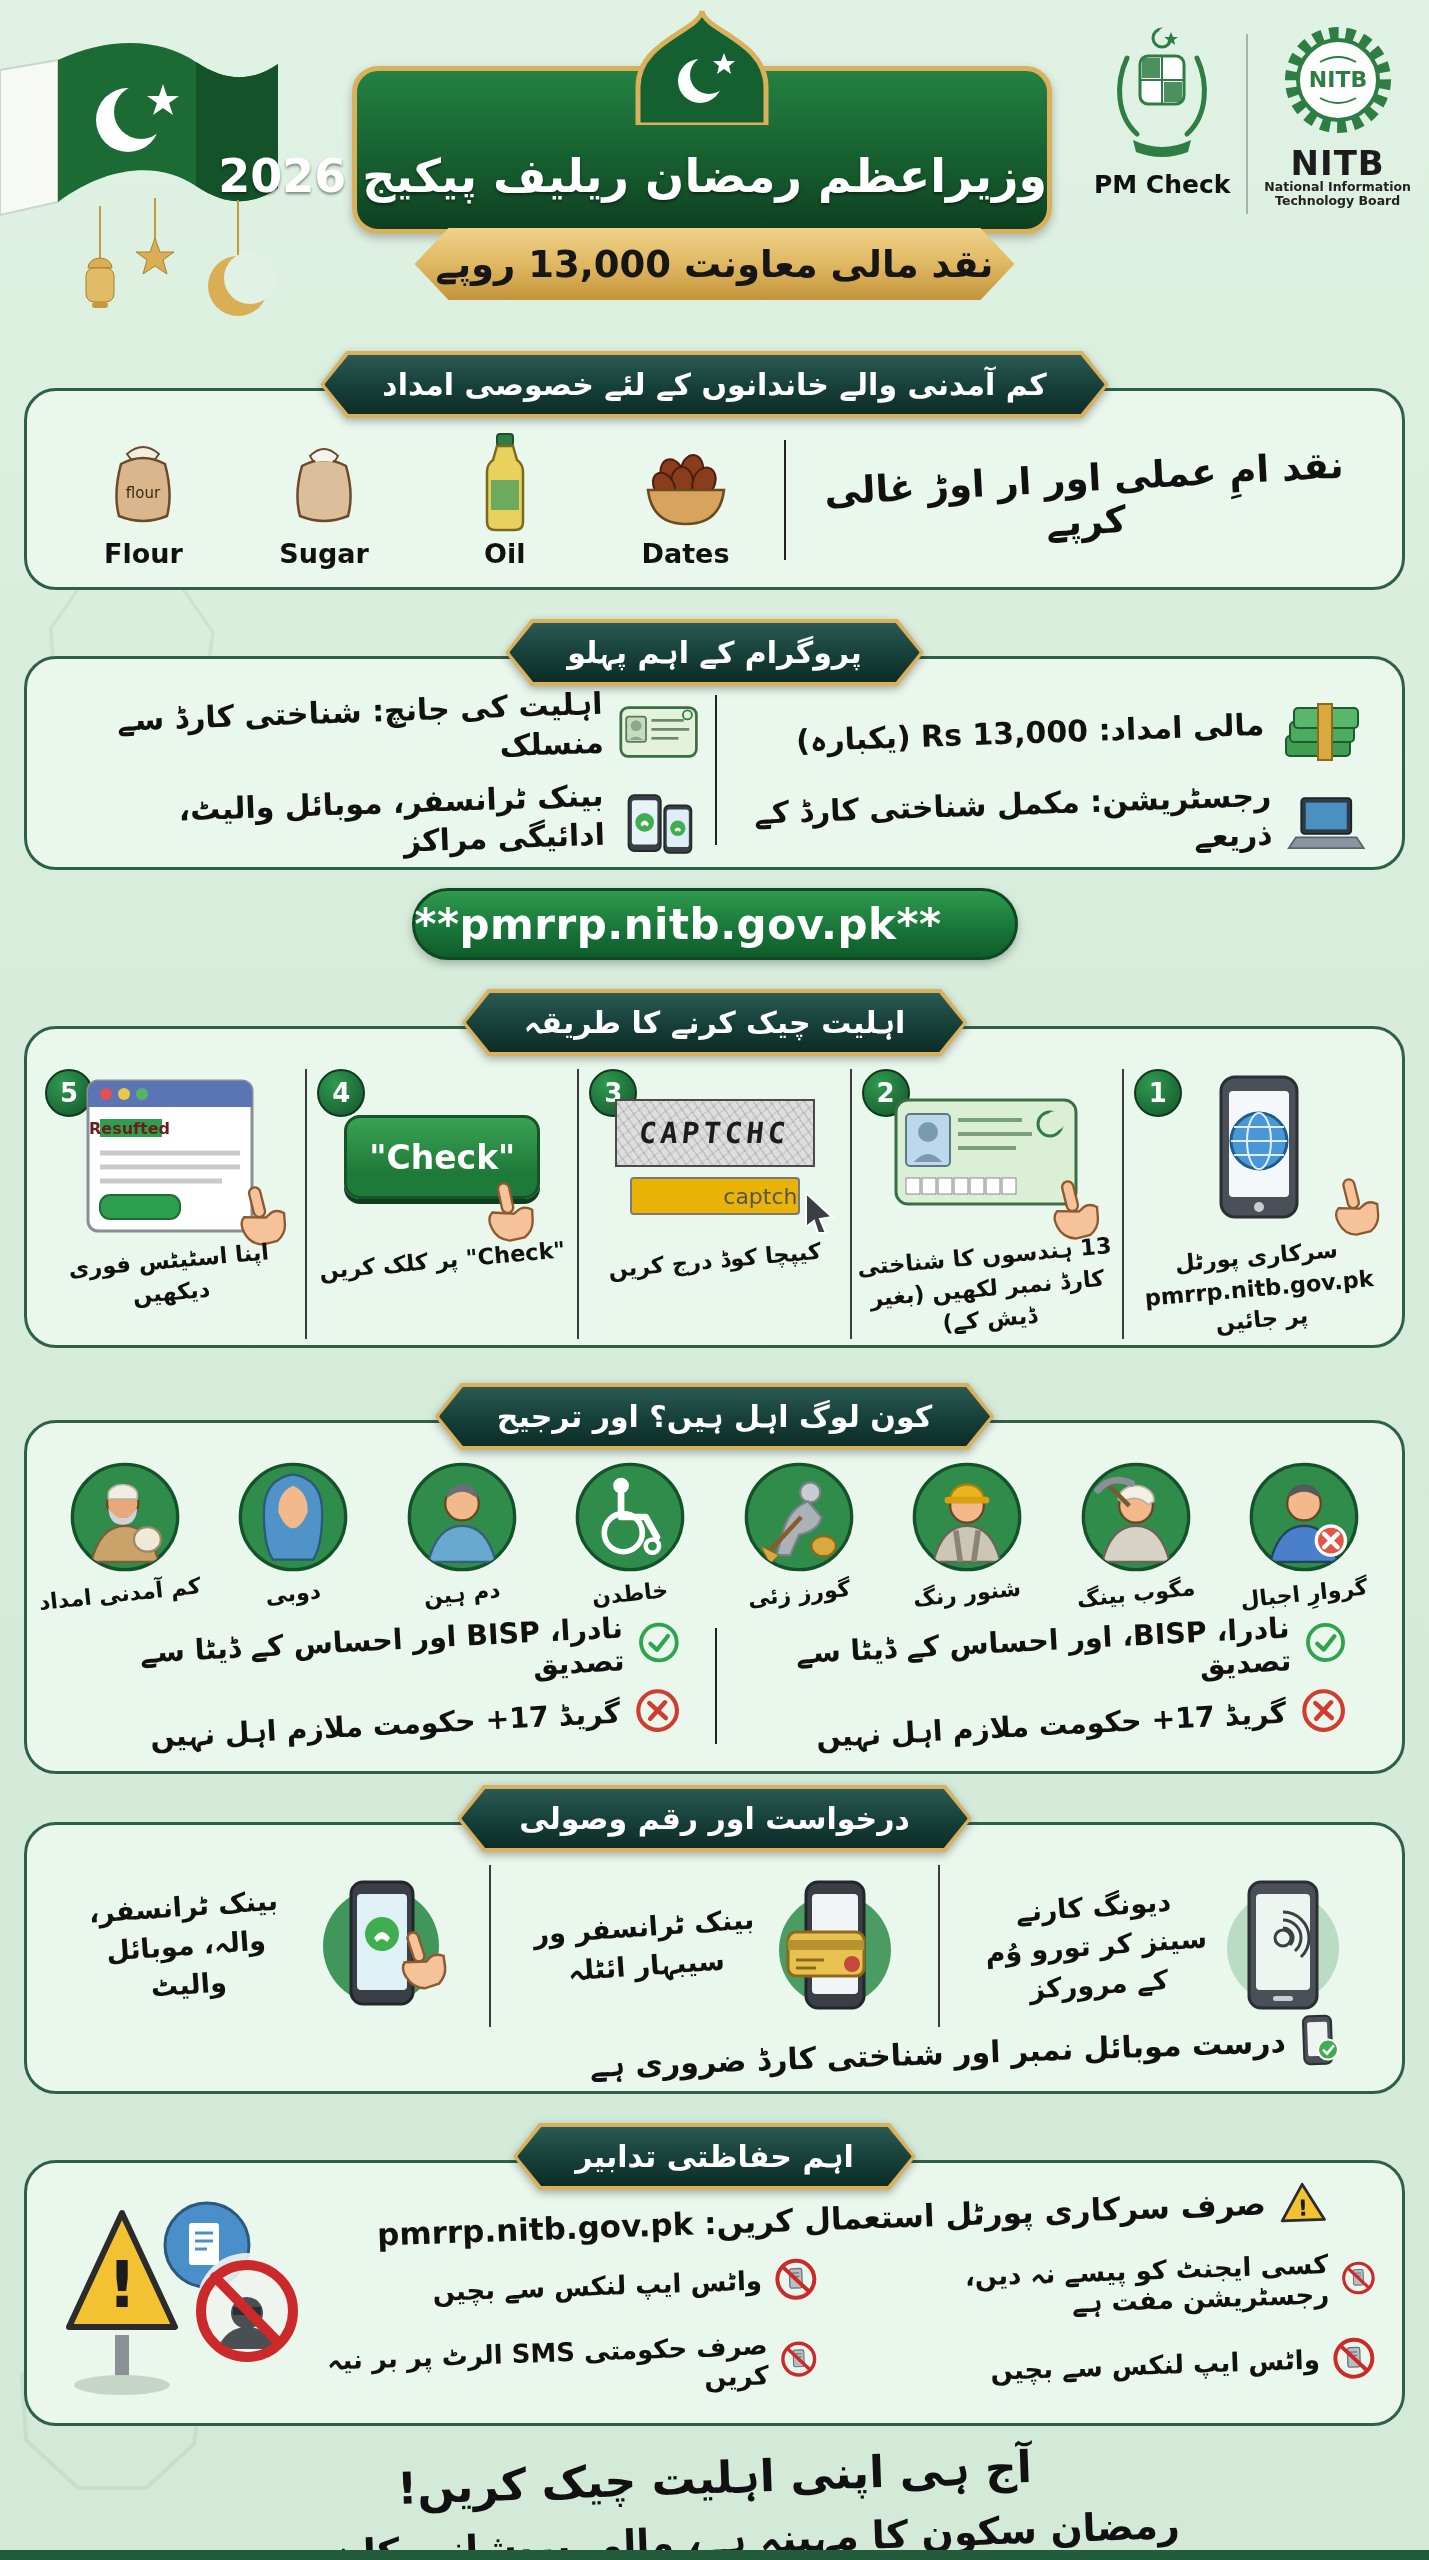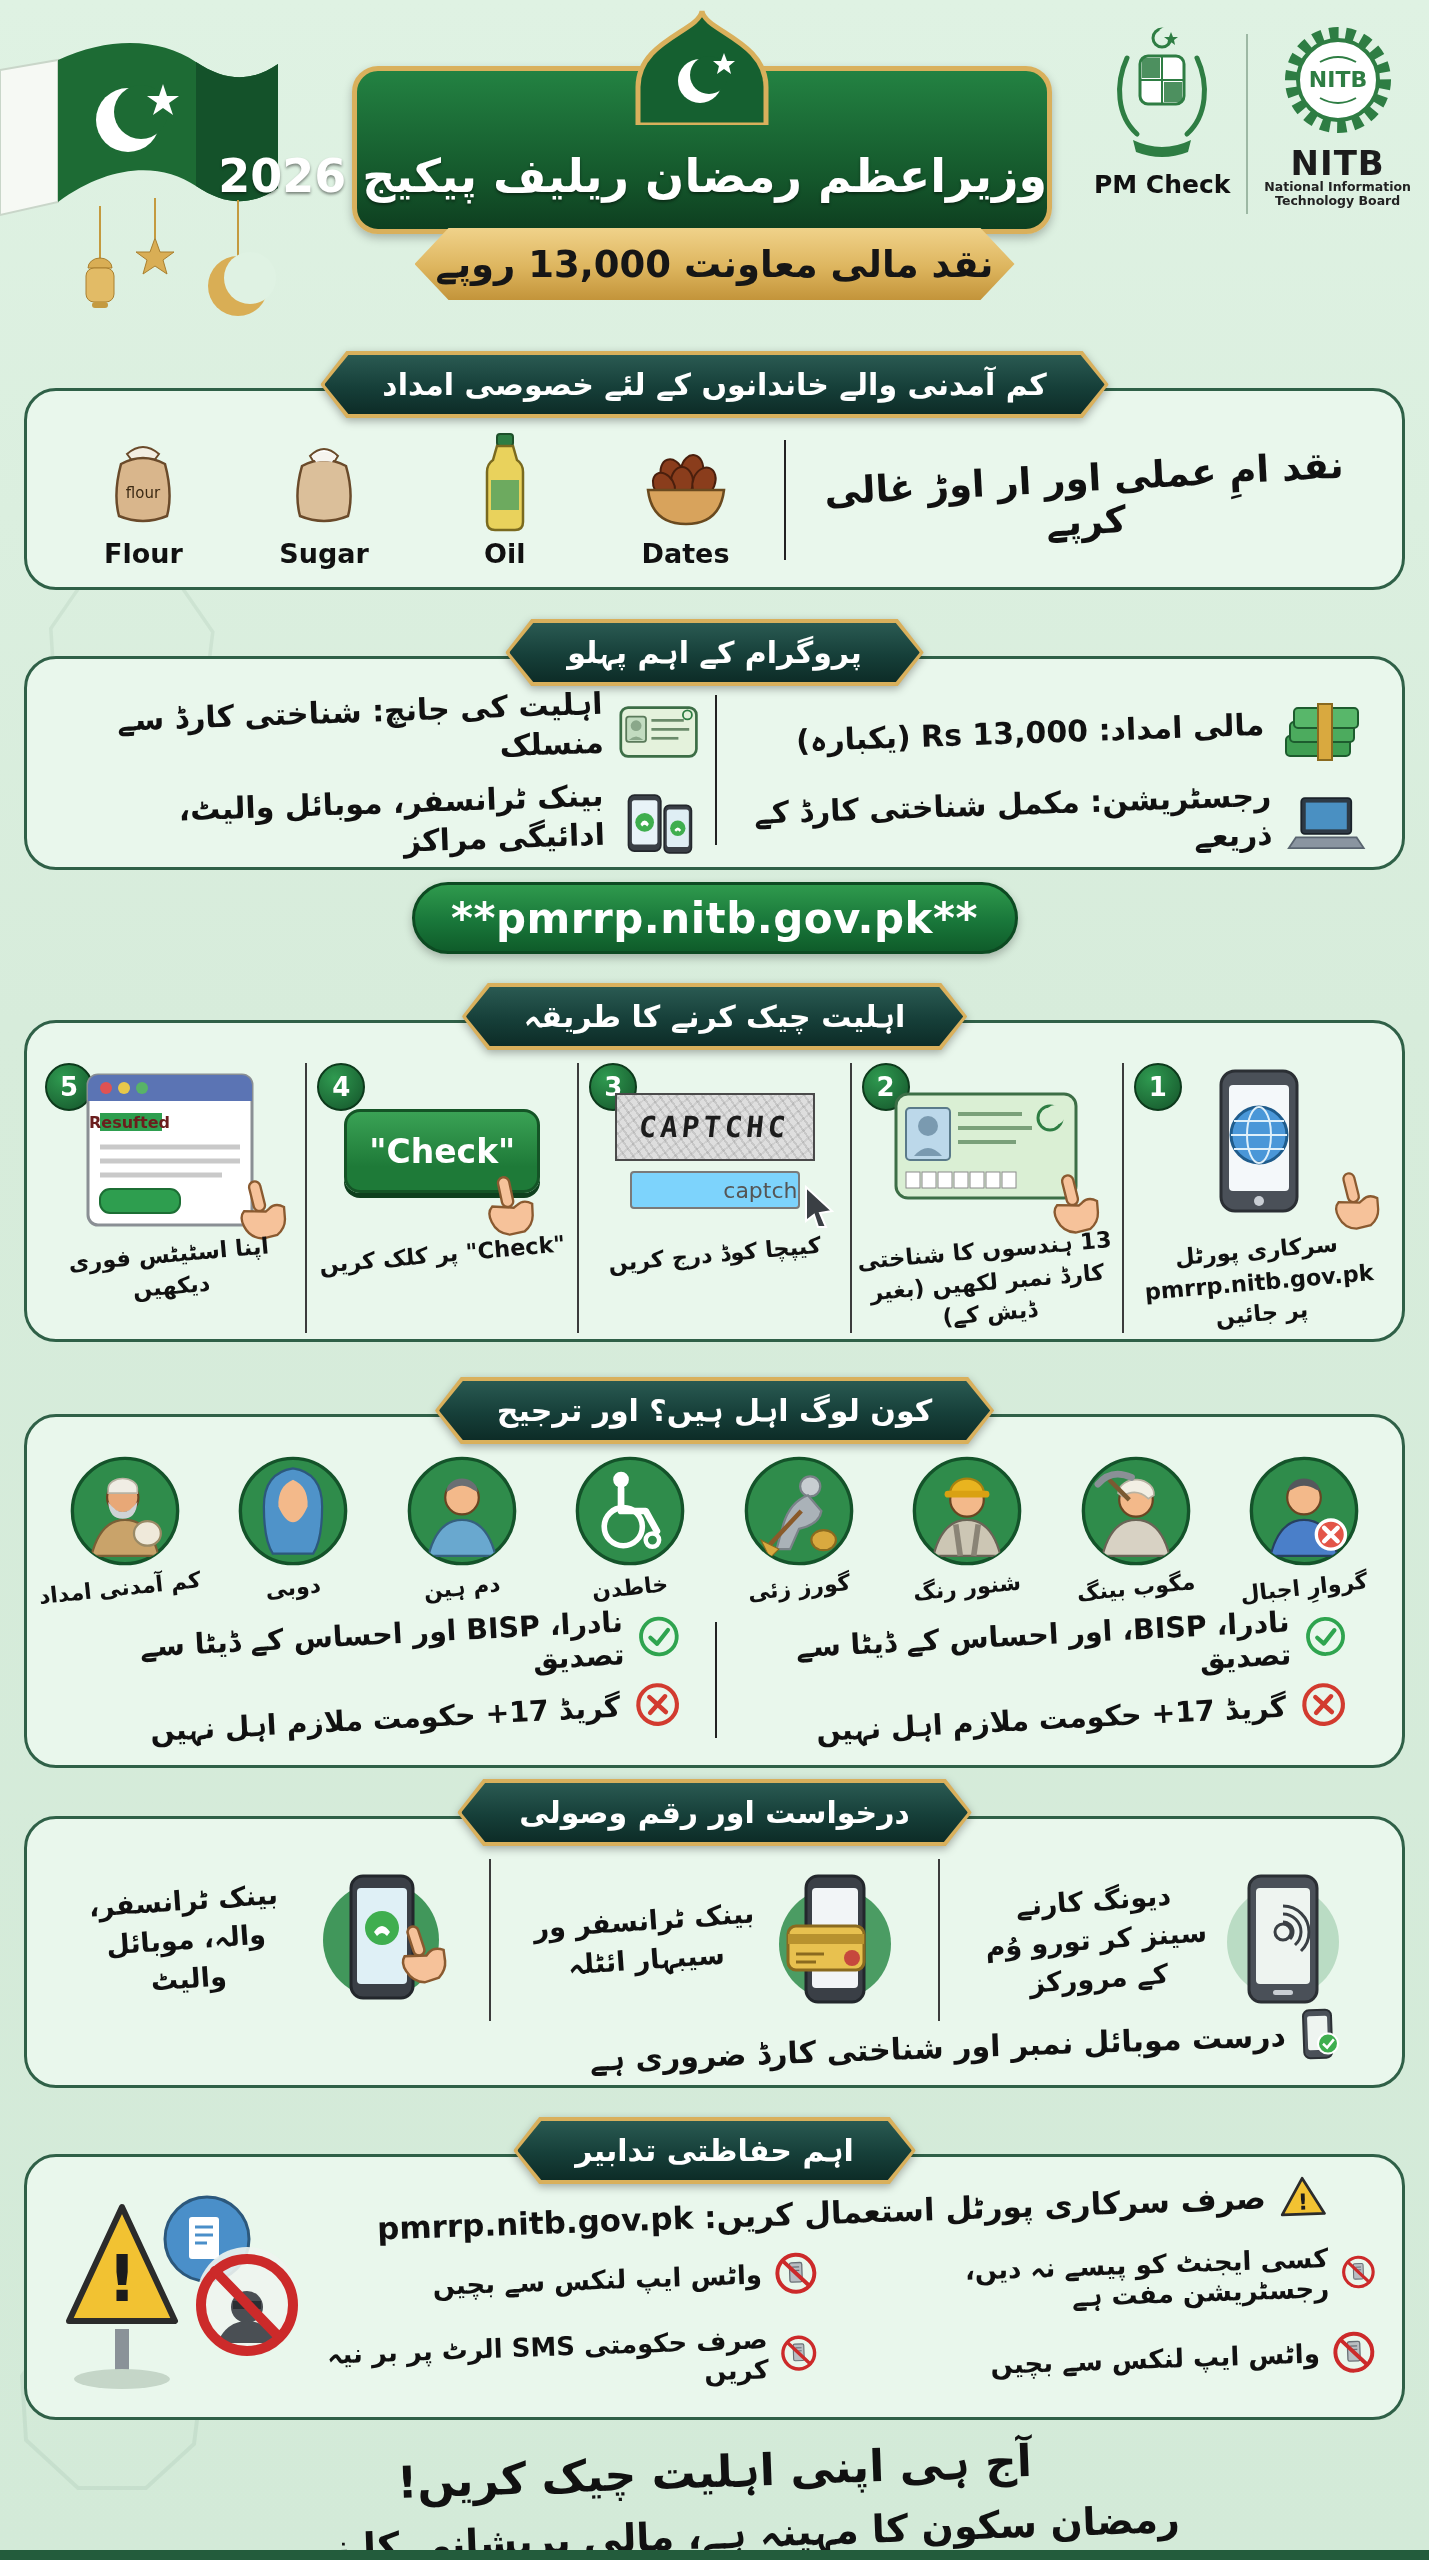--- a/index.html
+++ b/index.html
@@ -50,42 +50,42 @@
   .food-label{font-size:27px;font-weight:bold;margin-top:2px;}
 
   
   .sec2{margin-top:66px;height:214px;}
   .sec2-body{display:grid;grid-template-columns:1fr 1fr;direction:rtl;row-gap:14px;
      padding:34px 20px 10px;box-sizing:border-box;position:relative;height:100%;}
   .sec2-div{position:absolute;left:50%;top:36px;bottom:22px;width:2px;background:#222;}
   .kcell{display:flex;direction:rtl;align-items:center;gap:16px;padding:0 16px;font-size:30px;font-weight:bold;direction:rtl;}
   .kcell .ktxt{direction:rtl;transform:rotate(-2deg);line-height:1.3;}
 
-  .pill{position:relative;z-index:6;width:600px;height:66px;margin:12px auto 0;border-radius:36px;
+  .pill{position:relative;z-index:6;width:600px;height:66px;margin:18px auto 0;border-radius:36px;
      background:linear-gradient(180deg,#2f9a4d 0%,#19773a 55%,#0f5c2a 100%);
-     border:3px solid #0d4a22;display:flex;align-items:center;justify-content:center;
+     border:3px solid #0d4a22;display:flex;align-items:center;justify-content:flex-start;
      color:#fff;font-size:42px;font-weight:bold;letter-spacing:.5px;box-shadow:0 4px 8px rgba(0,0,0,.25);}
 
   
   .sec3{margin-top:66px;height:322px;}
   .sec3-body{display:flex;direction:rtl;height:100%;padding:40px 8px 6px;box-sizing:border-box;}
   .step{flex:1;position:relative;display:flex;flex-direction:column;align-items:center;padding:4px 6px;}
   .step:not(:last-child){border-left:2px solid #3c3c3c;}
   .step-num{position:absolute;top:0;left:10px;width:44px;height:44px;border-radius:50%;
      background:radial-gradient(circle at 35% 30%,#2f9a50,#14532a);border:2px solid #0d3a1c;
      color:#fff;font-size:26px;font-weight:bold;display:flex;align-items:center;justify-content:center;}
   .step-icon{height:168px;width:100%;display:flex;align-items:center;justify-content:center;position:relative;}
   .step-cap{font-size:22.5px;font-weight:bold;text-align:center;direction:rtl;transform:rotate(-5deg);line-height:1.4;margin-top:4px;}
   .hand{position:absolute;} 
   .captcha-box{width:196px;height:64px;background:#dedede;border:2px solid #4a4a4a;
      background-image:repeating-linear-gradient(55deg,rgba(0,0,0,.10) 0 2px,transparent 2px 7px),
                       repeating-linear-gradient(-40deg,rgba(0,0,0,.07) 0 2px,transparent 2px 9px);
      display:flex;align-items:center;justify-content:center;}
   .captcha-text{font-family:"DejaVu Sans Mono",monospace;font-size:29px;font-weight:bold;color:#1c1c1c;letter-spacing:4px;transform:skewX(-6deg);}
-  .captcha-input{width:170px;height:38px;background:#7dd3fc;border:2px solid #7a7a7a;border-radius:4px;
+  .captcha-input{width:170px;height:38px;background:#eab308;border:2px solid #7a7a7a;border-radius:4px;
      margin-top:10px;display:flex;align-items:center;padding-left:10px;box-sizing:border-box;
      font-size:22px;color:#555;}
   .check-btn{width:190px;height:78px;border-radius:16px;
      background:linear-gradient(180deg,#3aa255 0%,#1e7a38 70%);border:3px solid #145426;
      display:flex;align-items:center;justify-content:center;color:#fff;font-size:33px;font-weight:bold;
      box-shadow:0 5px 0 #0e3f1d;}
 
   
   .sec4{margin-top:72px;height:354px;}
   .sec4-body{padding:38px 22px 8px;box-sizing:border-box;height:100%;}

